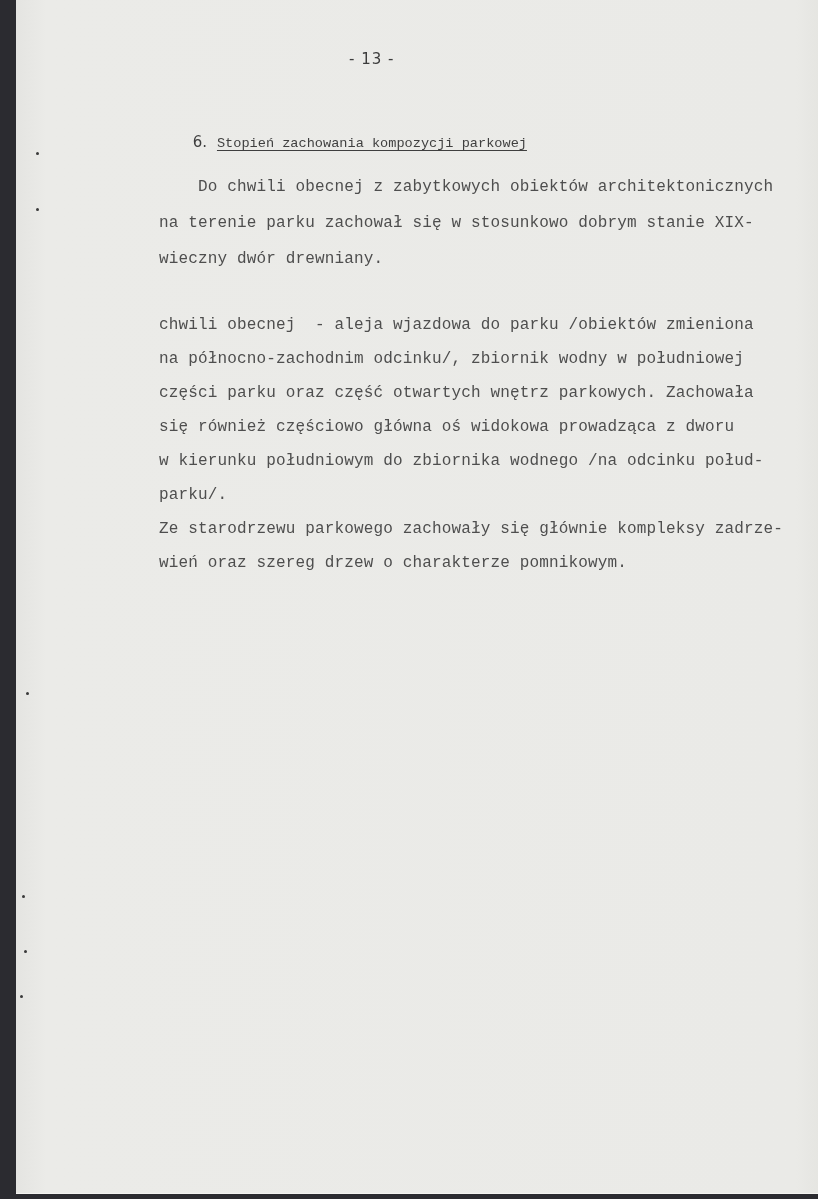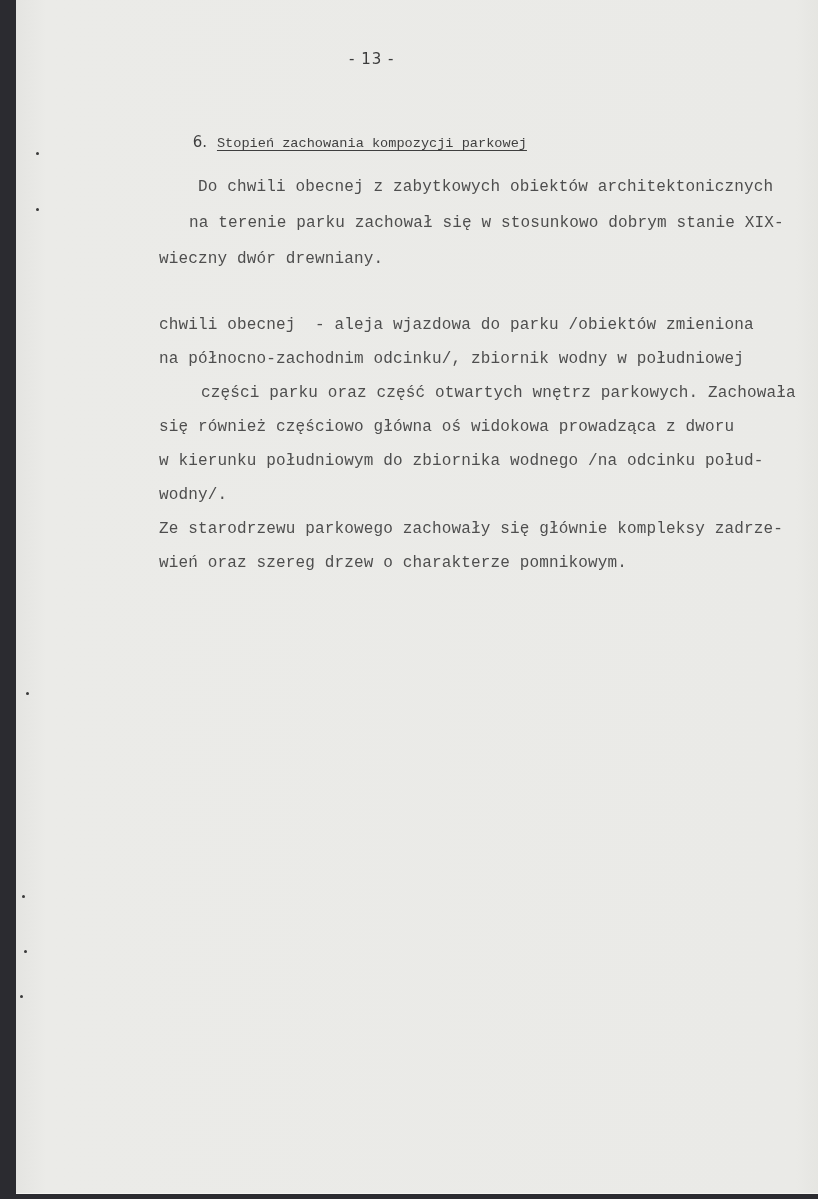--- a/index.html
+++ b/index.html
@@ -78,24 +78,24 @@
   <span class="dot" style="left:8px;top:950px;"></span>
   <span class="dot" style="left:4px;top:995px;"></span>
 
   <div class="page-number">- 13 -</div>
 
   <div class="heading">
     <span class="num">6.</span><span class="title">Stopień zachowania kompozycji parkowej</span>
   </div>
 
   <div class="typed" style="top:178px;">    Do chwili obecnej z zabytkowych obiektów architektonicznych</div>
-  <div class="typed" style="top:214px;margin-left:30px;">na terenie parku zachował się w stosunkowo dobrym stanie XIX-</div>
+  <div class="typed" style="top:214px;">na terenie parku zachował się w stosunkowo dobrym stanie XIX-</div>
   <div class="typed" style="top:250px;">wieczny dwór drewniany.</div>
   <div class="typed" style="top:316px;">chwili obecnej  - aleja wjazdowa do parku /obiektów zmieniona</div>
   <div class="typed" style="top:350px;">na północno-zachodnim odcinku/, zbiornik wodny w południowej</div>
-  <div class="typed" style="top:384px;margin-left:42px;">części parku oraz część otwartych wnętrz parkowych. Zachowała</div>
+  <div class="typed" style="top:384px;">części parku oraz część otwartych wnętrz parkowych. Zachowała</div>
   <div class="typed" style="top:418px;text-align:right;">się również częściowo główna oś widokowa prowadząca z dworu</div>
   <div class="typed" style="top:452px;">w kierunku południowym do zbiornika wodnego /na odcinku połud-</div>
-  <div class="typed" style="top:486px;">wodny/.</div>
+  <div class="typed" style="top:486px;">parku/.</div>
   <div class="typed" style="top:520px;text-align:right;">Ze starodrzewu parkowego zachowały się głównie kompleksy zadrze-</div>
   <div class="typed" style="top:554px;">wień oraz szereg drzew o charakterze pomnikowym.</div>
 
 </div>
 
 </body></html>

